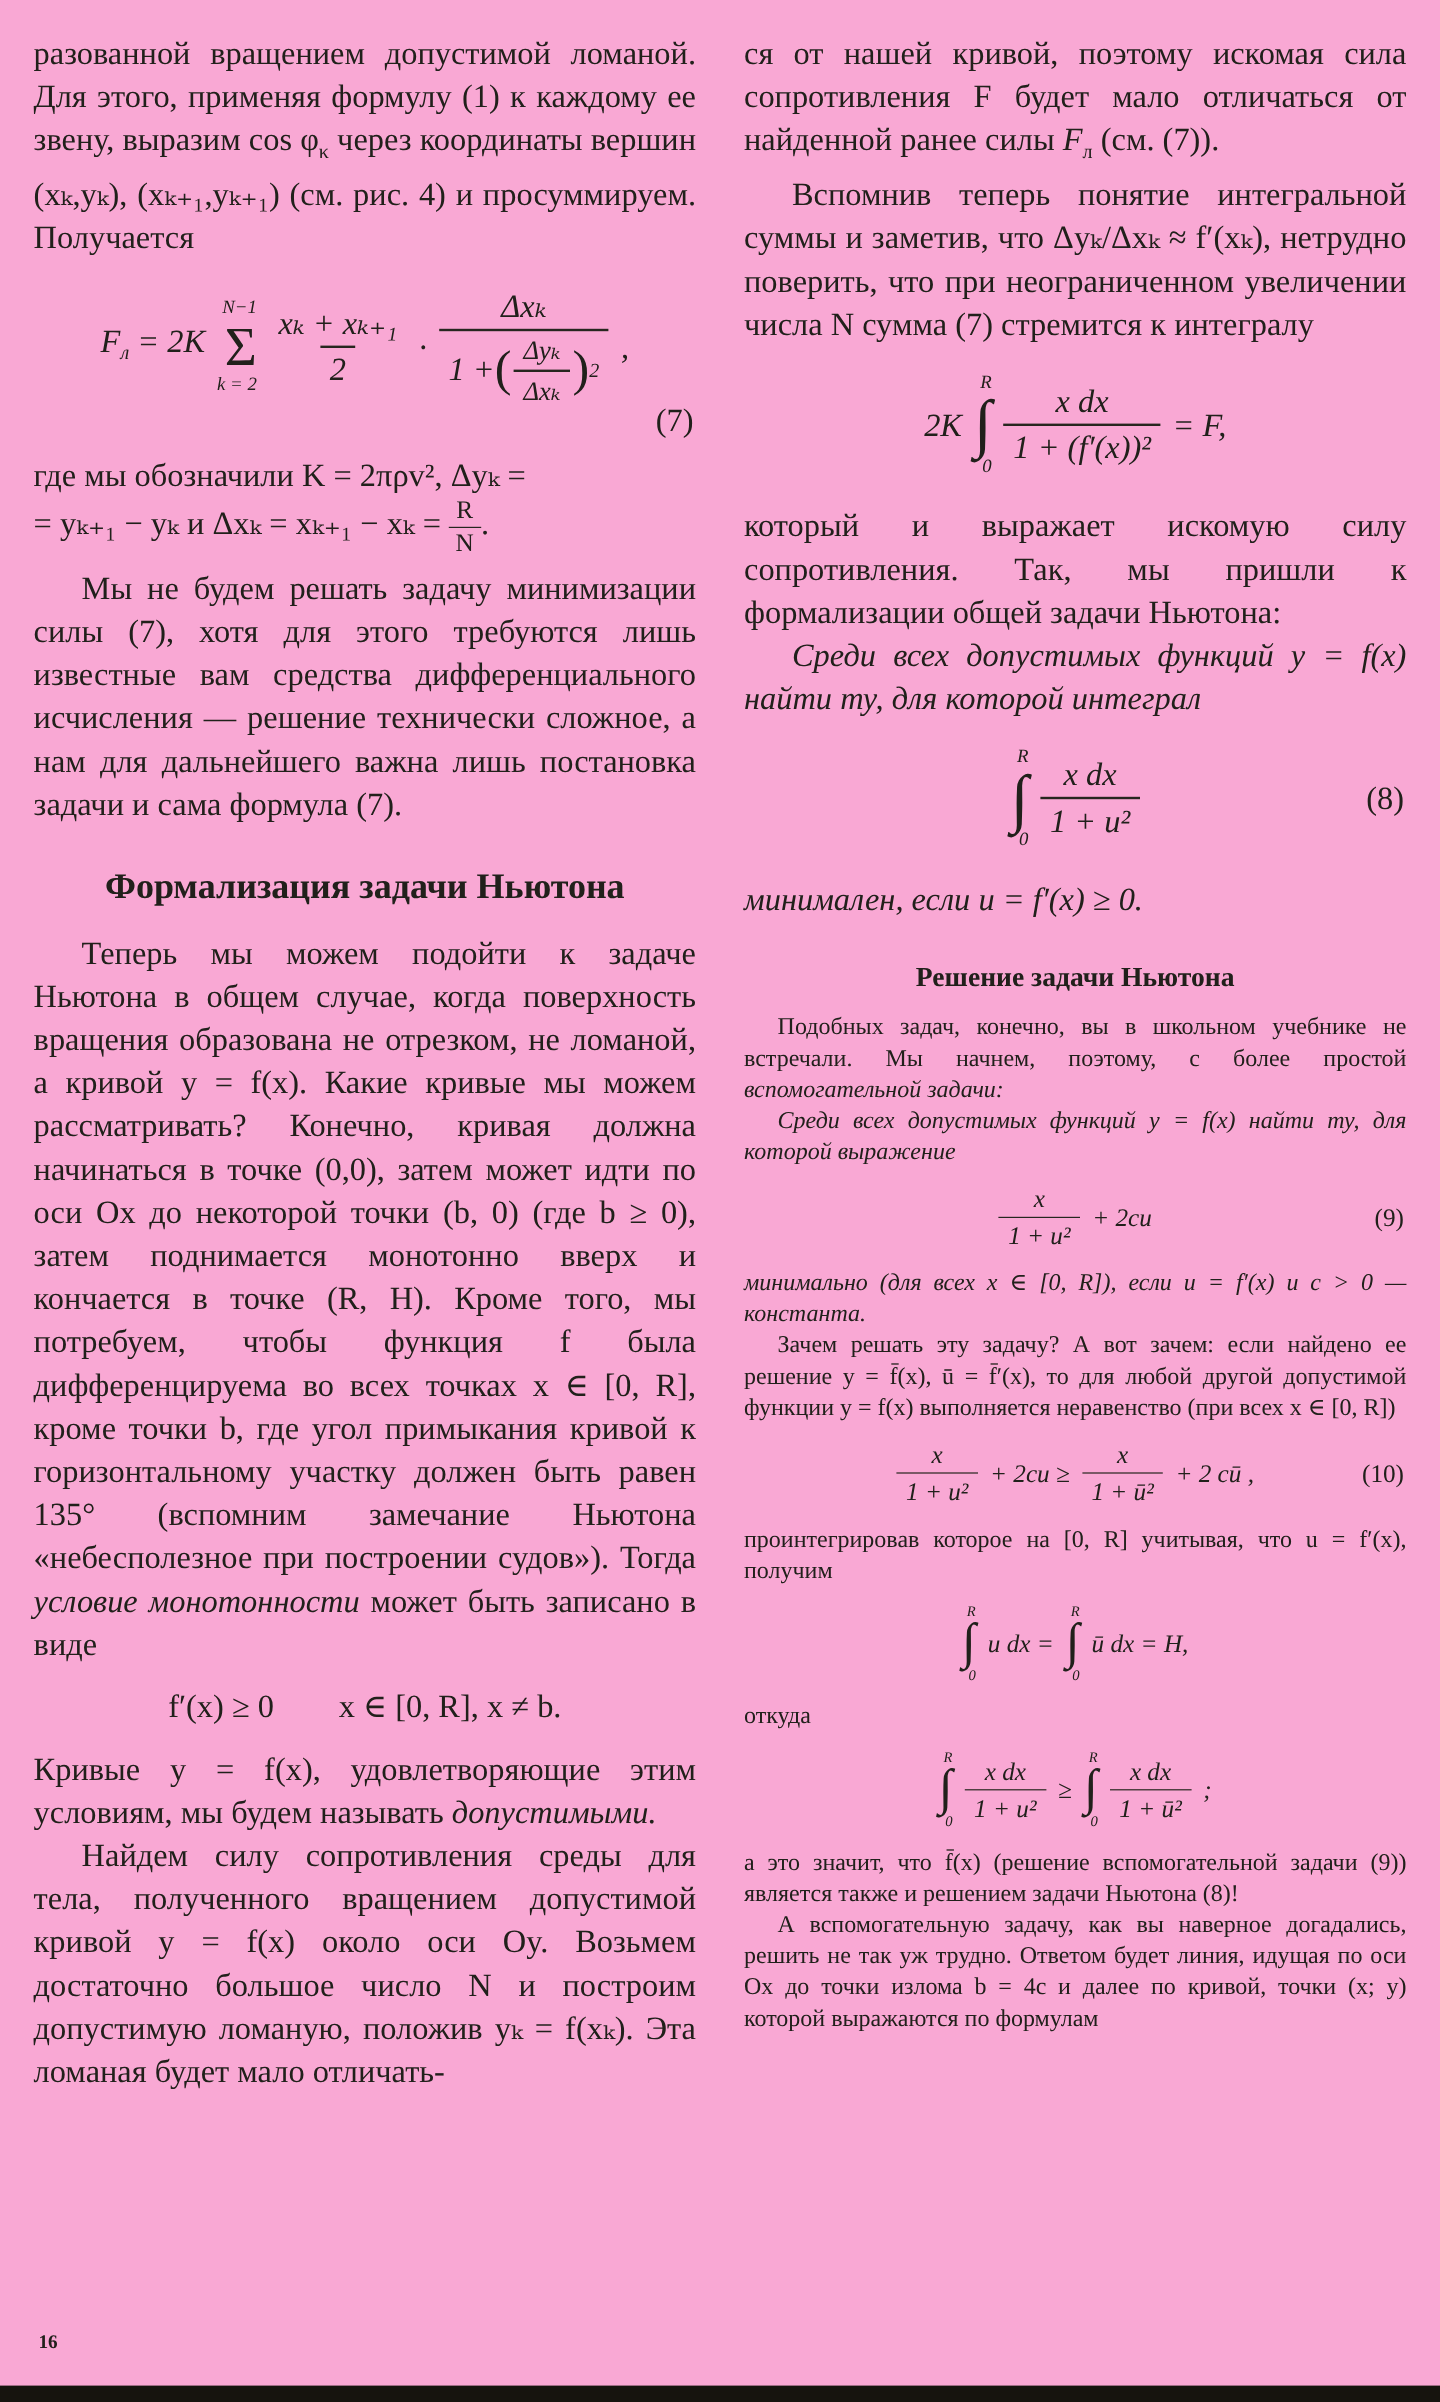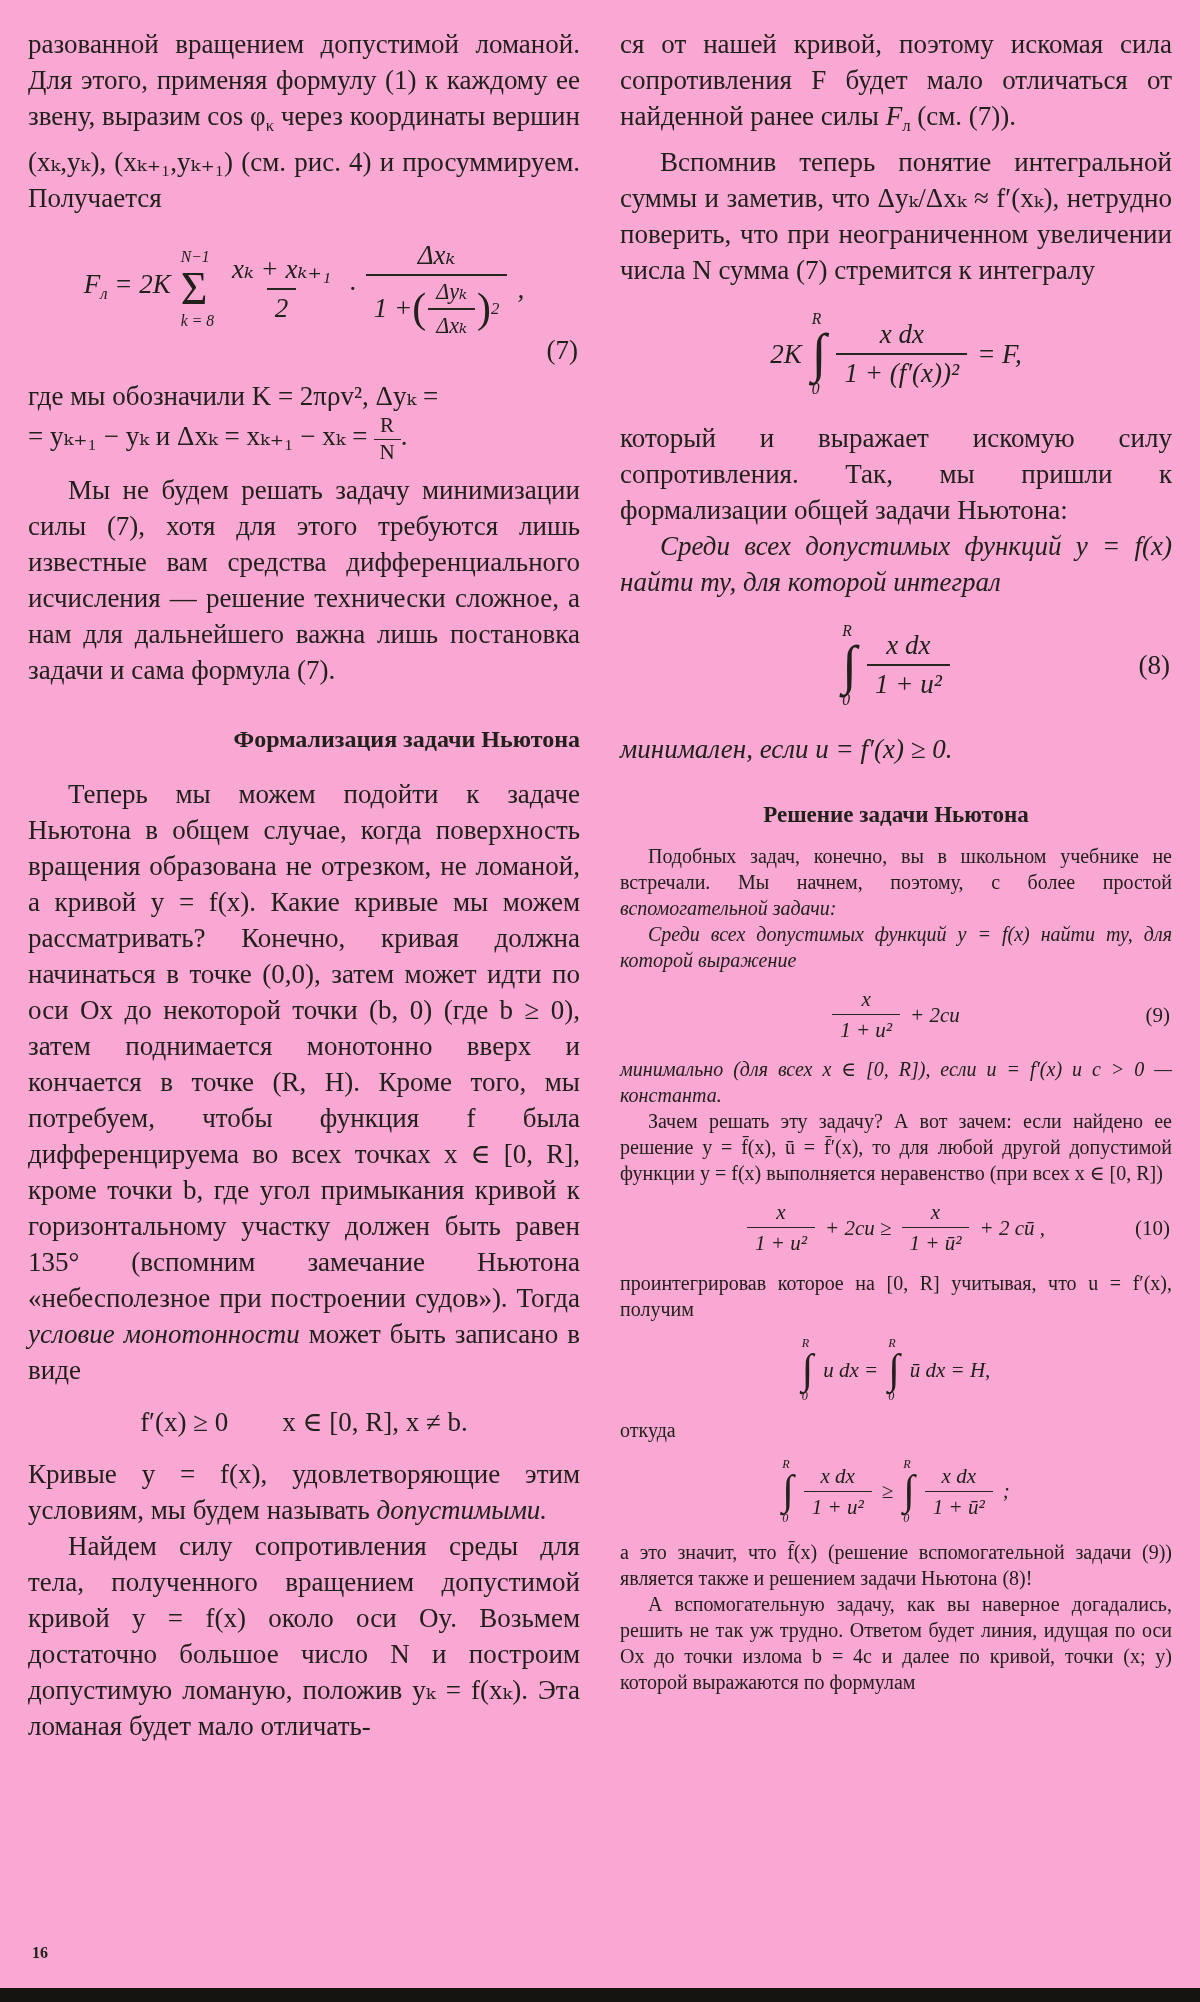--- a/index.html
+++ b/index.html
@@ -17,22 +17,22 @@
     grid-template-columns:552px 552px;
     column-gap:40px;
     padding:26px 28px 0 28px;
   }
   .column { font-size:27px; line-height:36px; }
   p { margin:0; text-align:justify; }
   p.indent { text-indent:40px; }
   .ital { font-style:italic; }
   i { font-style:italic; }
   .heading-1 {
-    font-weight:bold; font-size:24px; line-height:34px;
-    margin:34px 0 20px 0; text-align:right;
+    font-weight:bold; font-size:30px; line-height:34px;
+    margin:34px 0 20px 0; text-align:center;
   }
   .heading-2 {
     font-weight:bold; font-size:23px; line-height:28px;
     margin:34px 0 14px 0; text-align:center;
   }
   .small { font-size:20px; line-height:26px; }
   .small p.indent { text-indent:28px; }
 
   
   .eq {
@@ -52,21 +52,21 @@
     padding:0 8px 3px; line-height:1.15;
     display:inline-flex; align-items:center; justify-content:center;
   }
   .frac > .den {
     border-top:2px solid #27261f;
     padding:3px 8px 0; line-height:1.15;
     display:inline-flex; align-items:center; justify-content:center;
   }
   .small .frac > .den { border-top-width:1.5px; }
   .frac.inner { font-size:0.82em; margin:0 2px; }
-  .bigop { display:inline-flex; flex-direction:column; align-items:flex-start; line-height:1; }
+  .bigop { display:inline-flex; flex-direction:column; align-items:flex-end; line-height:1; }
   .bigop .lim { font-size:0.58em; font-style:italic; line-height:1.15; }
   .bigop .sign { font-size:1.7em; line-height:1; font-style:normal; }
   .bigop.int .sign { font-size:2.0em; line-height:0.95; }
   .bigparen { font-size:1.55em; font-style:normal; line-height:1; font-weight:400; }
   sup { font-size:0.62em; }
   sub { font-size:0.62em; }
   .frac-inline { display:inline-flex; flex-direction:column; align-items:center; vertical-align:middle; font-size:0.78em; margin-left:6px; }
   .frac-inline .num { padding:0 6px 1px; line-height:1.1; }
   .frac-inline .den { border-top:1.5px solid #27261f; padding:1px 6px 0; line-height:1.1; }
   .twoline span.line { display:block; }
@@ -89,21 +89,21 @@
 
     <div class="column">
 
       <p><span>разованной вращением допустимой ломаной. Для этого, применяя формулу (1) к каждому ее звену, выразим cos φ</span><sub>κ</sub><span> через координаты вершин (xₖ,yₖ), (xₖ₊₁,yₖ₊₁) (см. рис. 4) и просуммируем. Получается</span></p>
 
       <div class="eq tag-low" style="margin:24px 0 40px;">
         <span><span>F</span><sub>л</sub> <span>= 2K</span></span>
         <span class="bigop">
           <span class="lim">N−1</span>
           <span class="sign">Σ</span>
-          <span class="lim">k = 8</span>
+          <span class="lim">k = 2</span>
         </span>
         <span class="frac">
           <span class="num">xₖ + xₖ₊₁</span>
           <span class="den">2</span>
         </span>
         <span>·</span>
         <span class="frac">
           <span class="num">Δxₖ</span>
           <span class="den">
             <span>1 + </span>

